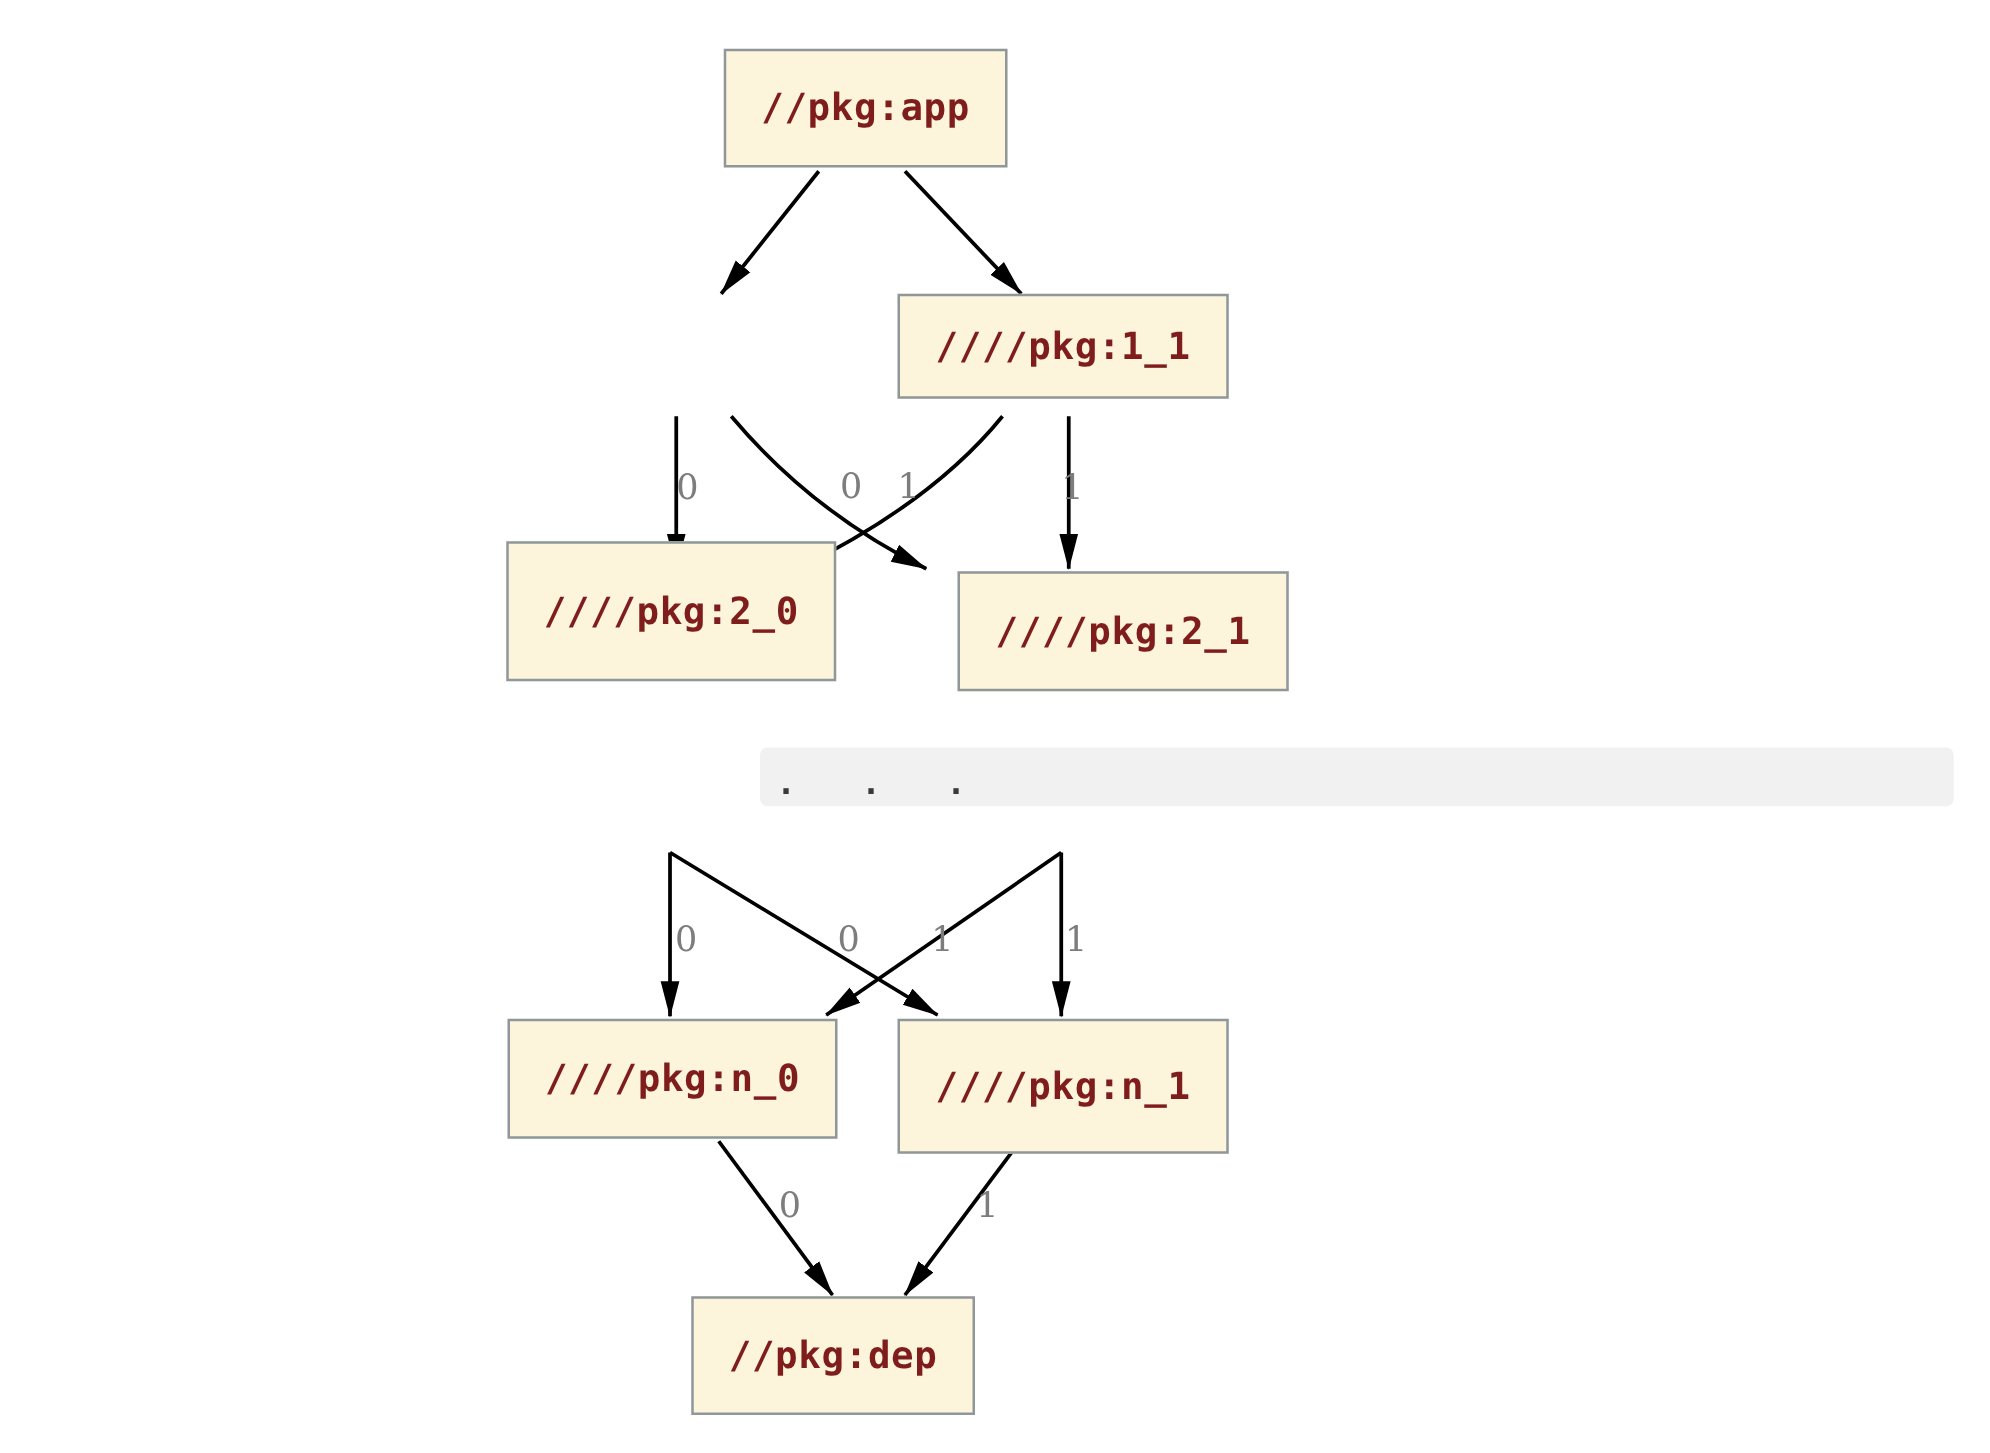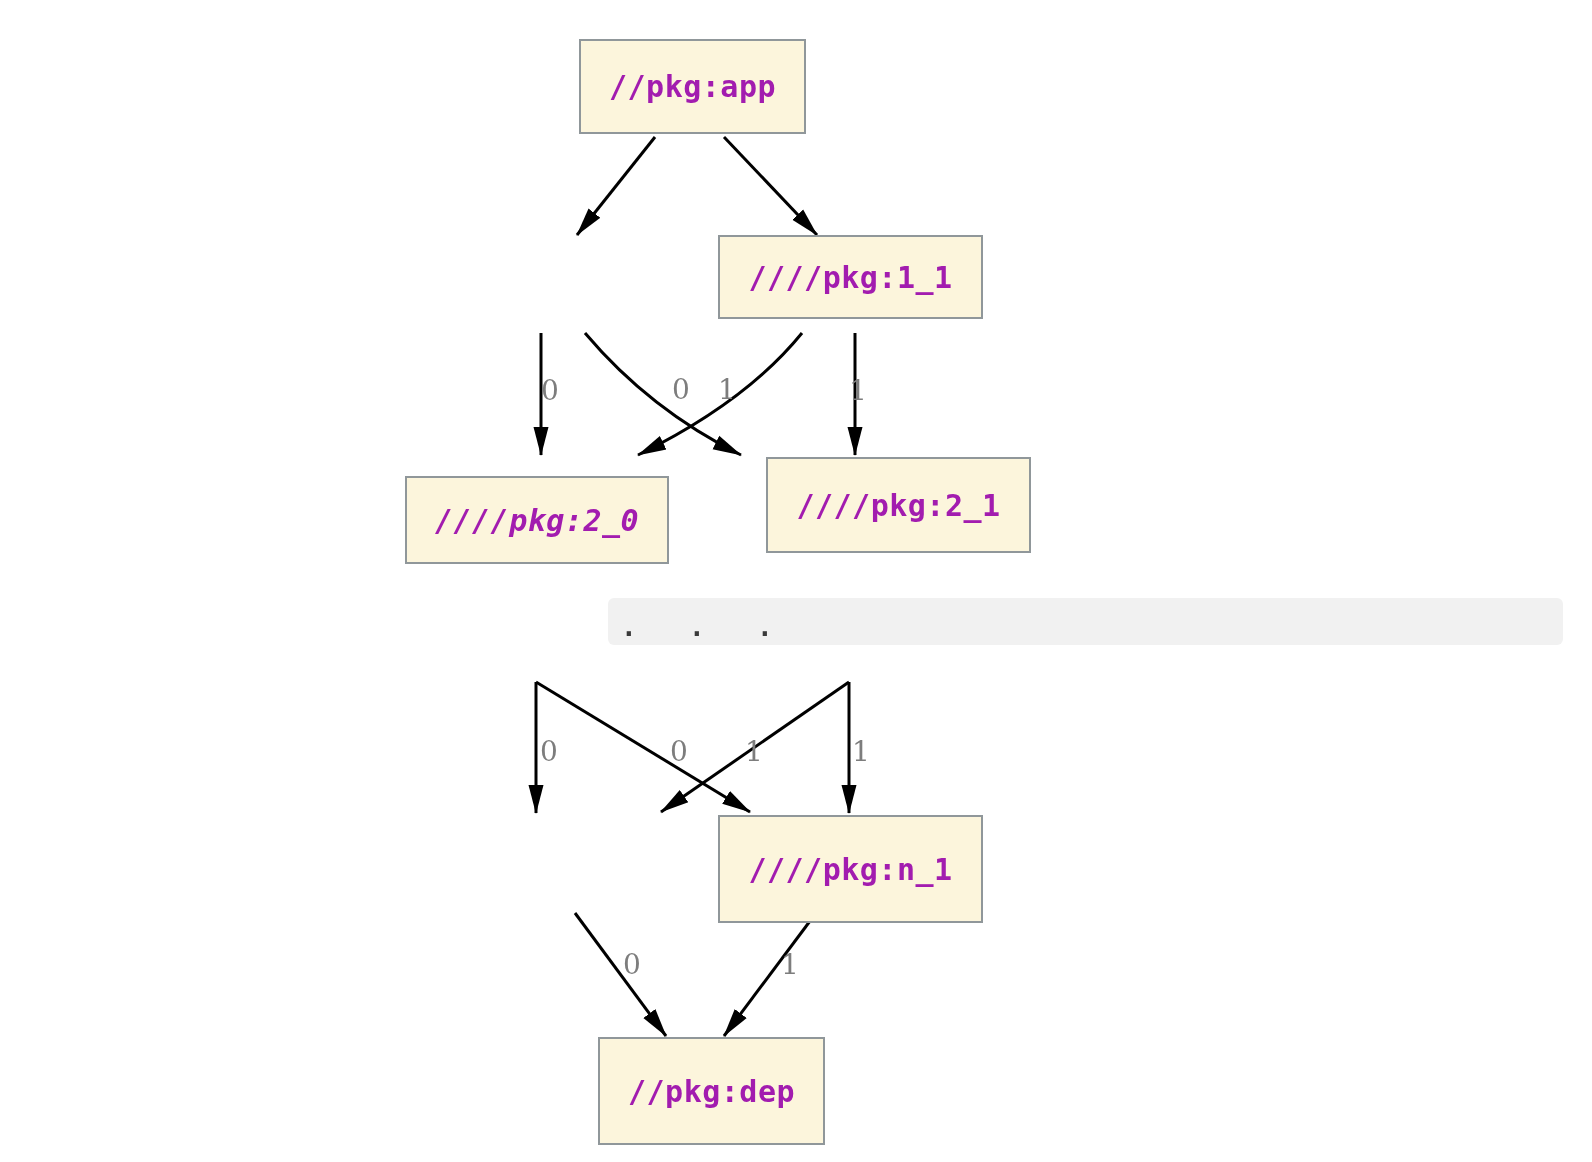--- a/index.html
+++ b/index.html
@@ -30,21 +30,21 @@
     background: #fcf5dc;
     border: 2px solid #90979a;
     display: flex;
     align-items: center;
     justify-content: center;
   }
   .node span {
     font-family: "DejaVu Sans Mono", monospace;
     font-size: 30px;
     font-weight: bold;
-    color: #a21caf;
+    color: #7f1d1d;
     letter-spacing: 0.5px;
     white-space: pre;
   }
   .ellipsis-band {
     position: absolute;
     left: 608px;
     top: 598px;
     width: 955px;
     height: 47px;
     background: #f1f1f1;
@@ -115,34 +115,37 @@
 
   <div class="node" style="left:579px; top:39px; width:227px; height:95px;">
     <span>//pkg:app</span>
   </div>
 
 
   <div class="node" style="left:718px; top:235px; width:265px; height:84px;">
     <span>////pkg:1_1</span>
   </div>
 
-  <div class="node" style="left:405px; top:476px; width:264px; height:88px;font-style:italic;">
+  <div class="node" style="left:405px; top:433px; width:264px; height:112px;">
     <span>////pkg:2_0</span>
   </div>
 
   <div class="node" style="left:718px; top:457px; width:265px; height:96px;margin-left:48px;">
     <span>////pkg:2_1</span>
   </div>
 
   <div class="ellipsis-band">
     <span>.  .  .</span>
   </div>
 
+  <div class="node" style="left:406px; top:815px; width:264px; height:96px;">
+    <span>////pkg:n_0</span>
+  </div>
 
   <div class="node" style="left:718px; top:815px; width:265px; height:108px;">
     <span>////pkg:n_1</span>
   </div>
 
-  <div class="node" style="left:598px; top:1037px; width:227px; height:108px;">
+  <div class="node" style="left:553px; top:1037px; width:227px; height:95px;">
     <span>//pkg:dep</span>
   </div>
 
 </div>
 
 </body></html>

